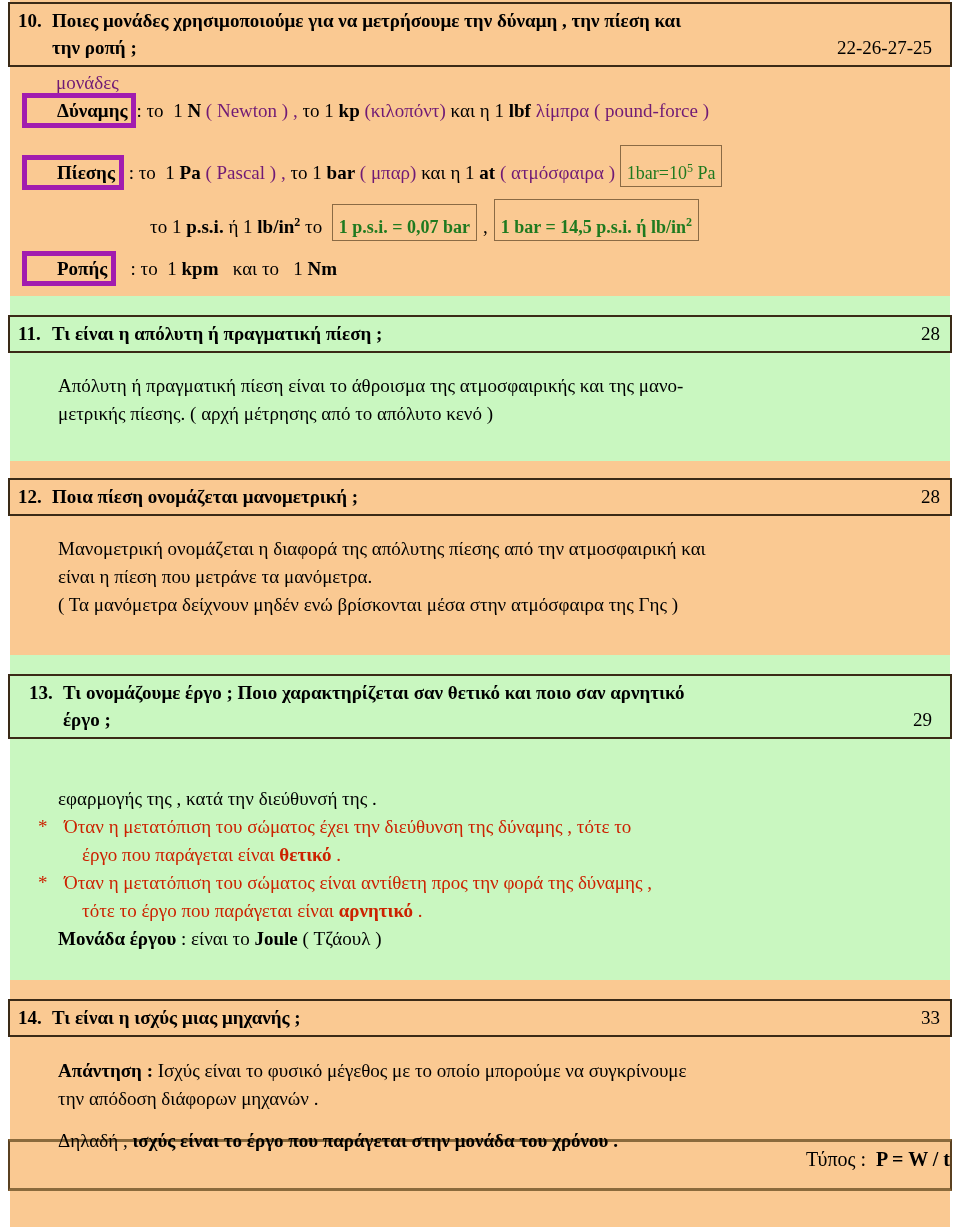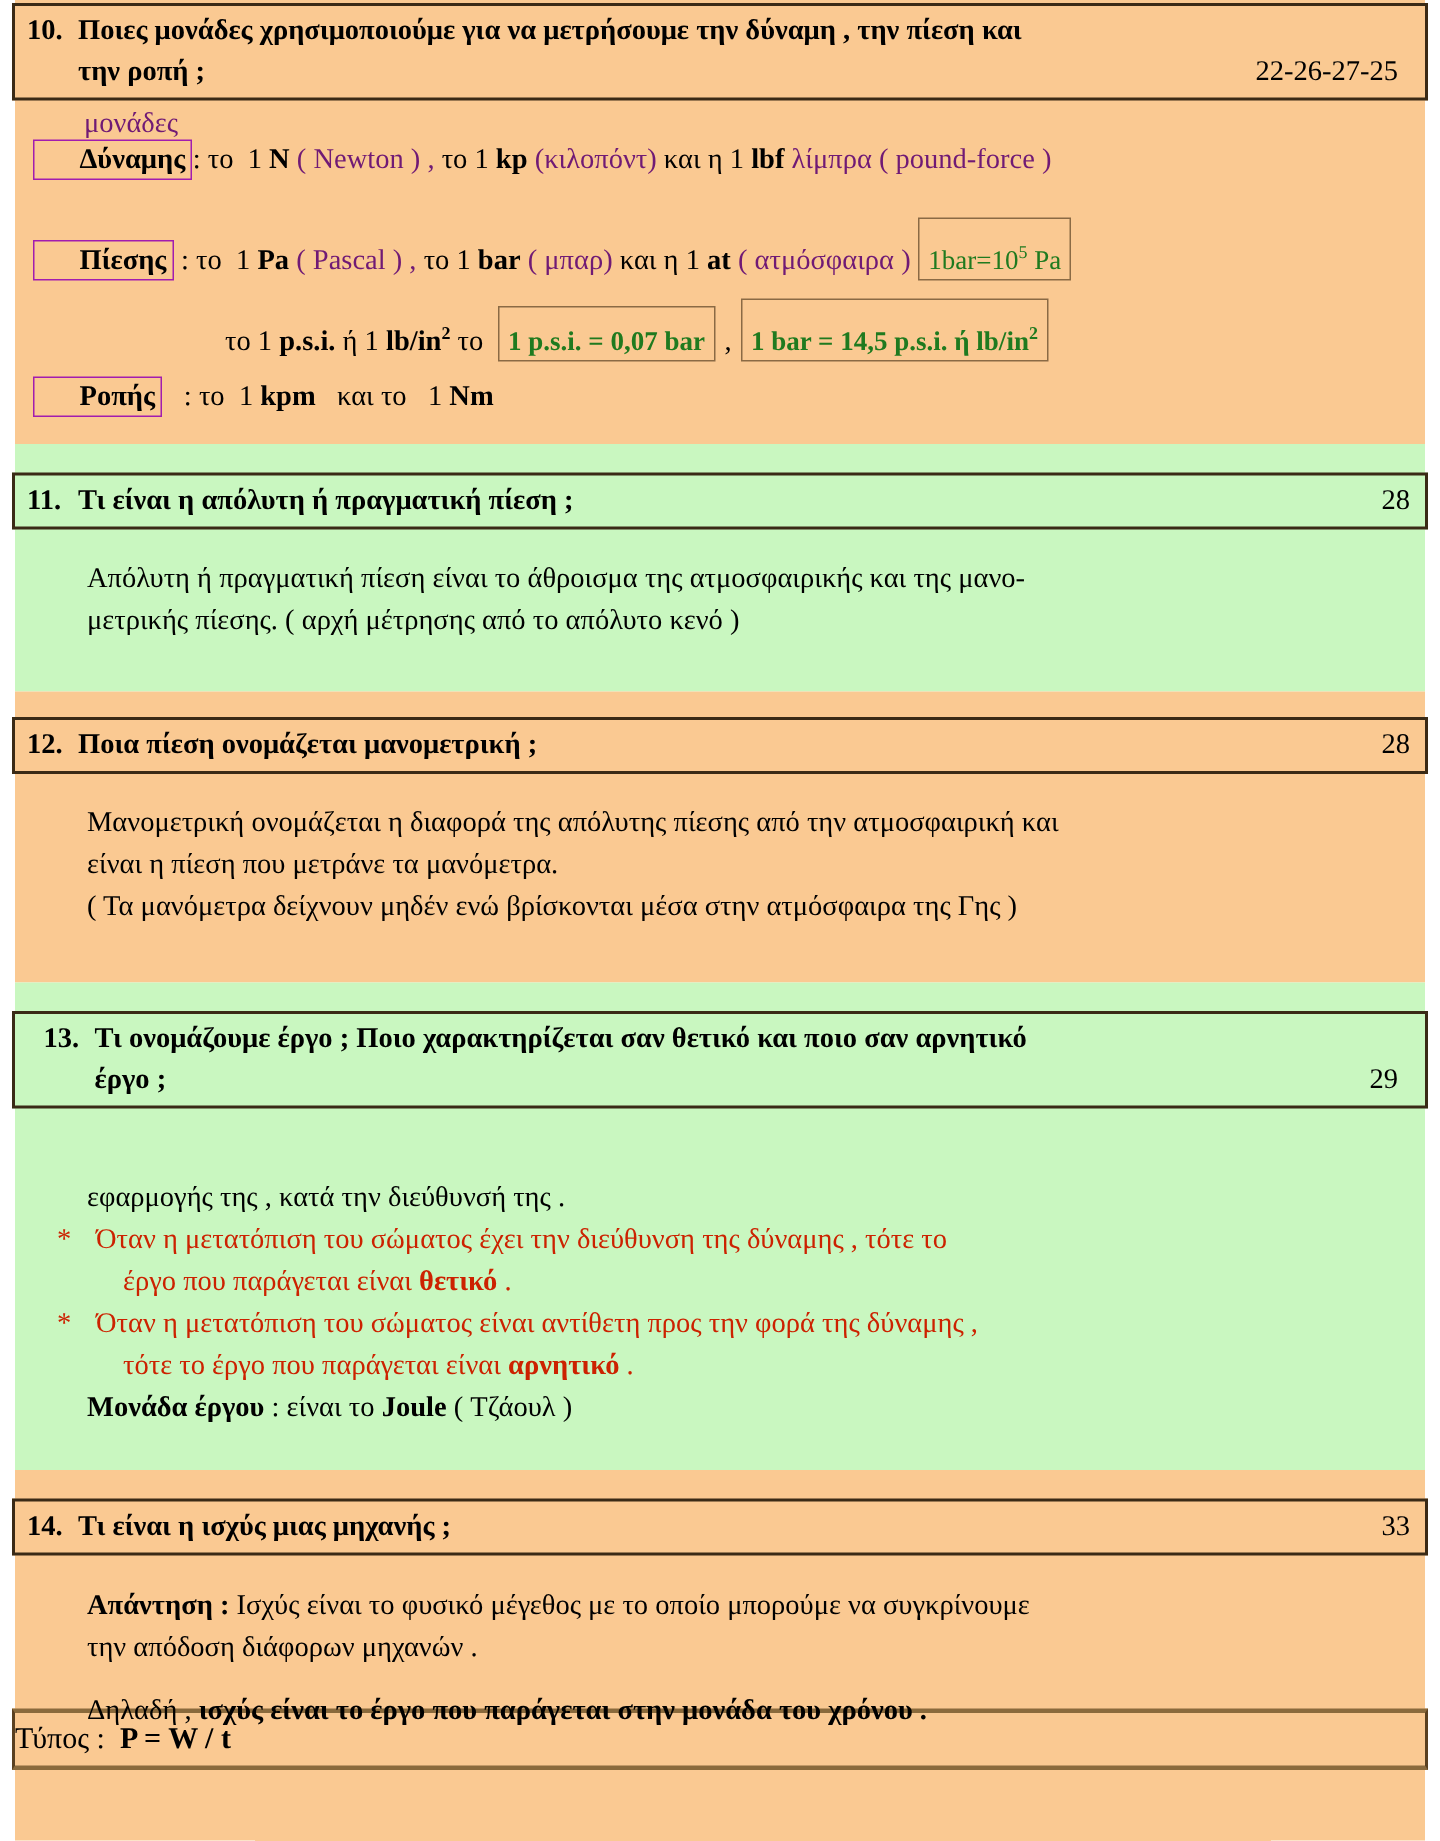--- a/index.html
+++ b/index.html
@@ -75,21 +75,21 @@
     white-space: nowrap;
   }
   .bold { font-weight: bold; }
   .grn  { color: #701a75; }
   .red  { color: #cc2200; }
   .sup  { font-size: 12px; vertical-align: super; }
 
   
   .lblbox {
     display: inline-block;
-    border: 1px solid #a21caf;
+    border: 5px solid #a21caf;
     background: transparent;
     padding: 1px 4px 1px 30px;
     font-weight: bold;
     font-size: 19px;
     line-height: 23px;
     box-sizing: border-box;
   }
   .valbox {
     display: inline-block;
     border: 1px solid #8a6a44;
@@ -102,24 +102,24 @@
   .formulabox {
     position: absolute;
     left: 8px;
     width: 944px;
     box-sizing: border-box;
     border-top: 3px solid #8a6a3c;
     border-bottom: 3px solid #8a6a3c;
     border-left: 2px solid #5a4020;
     border-right: 2px solid #5a4020;
     background: #fac992;
-    text-align: left;
+    text-align: right;
     font-size: 20px;
     line-height: 30px;
-    padding: 2px 0 3px 0;
+    padding: 2px 0 14px 0;
   }
 </style>
 </head>
 <body>
 
 <div class="page">
 
   <div class="band orange" style="top:0px;height:296px;"></div>
   <div class="band green" style="top:296px;height:165px;"></div>
   <div class="band orange" style="top:461px;height:194px;"></div>

